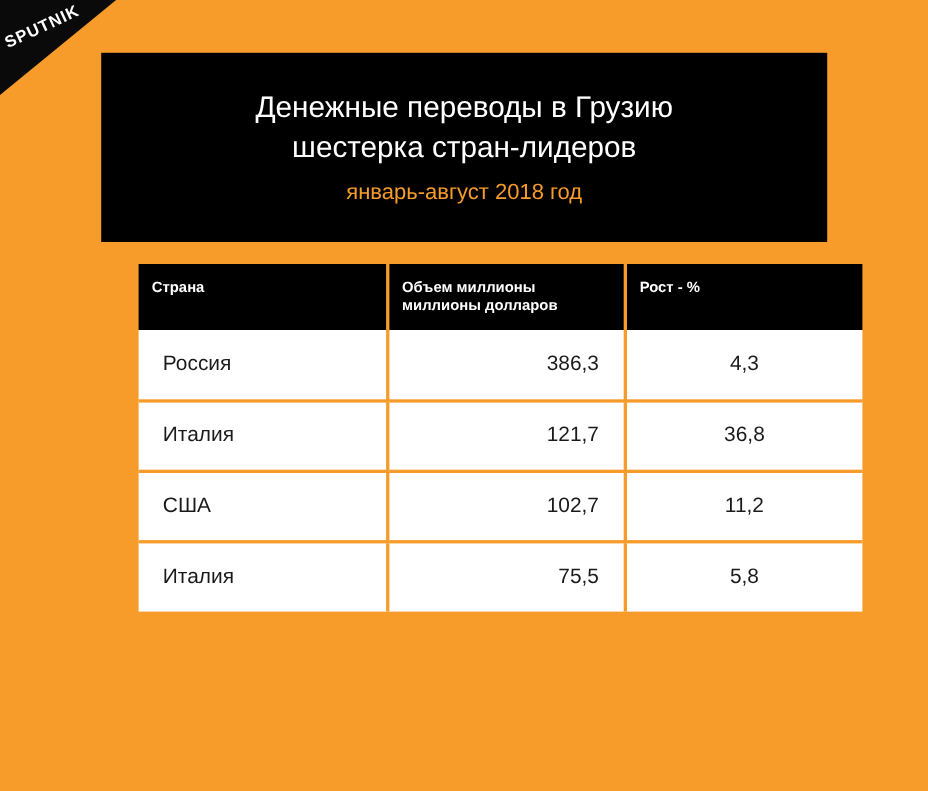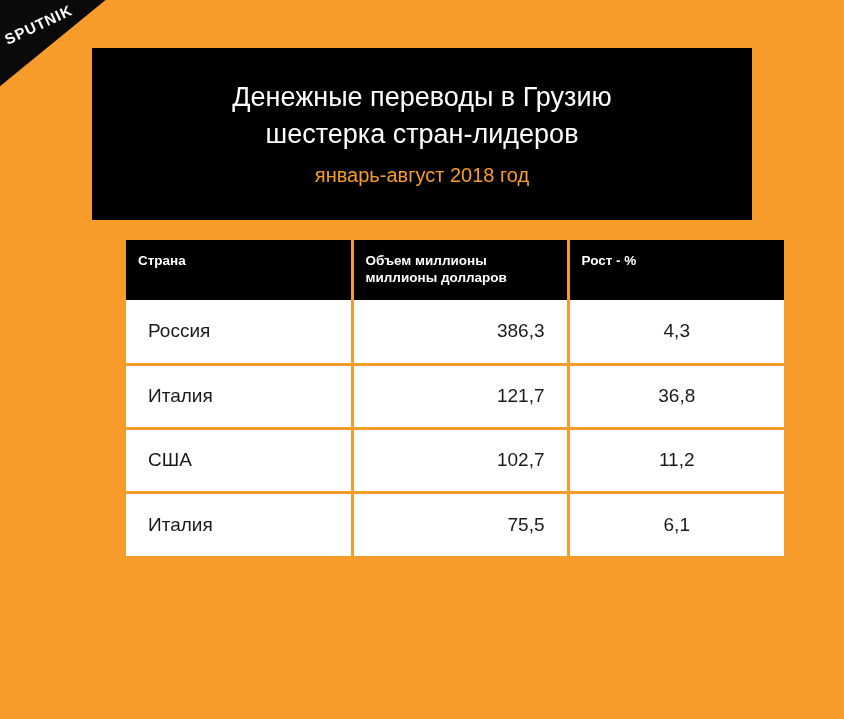--- a/index.html
+++ b/index.html
@@ -168,17 +168,17 @@
         <td class="growth">36,8</td>
       </tr>
       <tr>
         <td class="country">США</td>
         <td class="volume">102,7</td>
         <td class="growth">11,2</td>
       </tr>
       <tr>
         <td class="country">Италия</td>
         <td class="volume">75,5</td>
-        <td class="growth">6,1</td>
+        <td class="growth">5,8</td>
       </tr>
     </tbody>
   </table>
 </div>
 
 </body></html>

